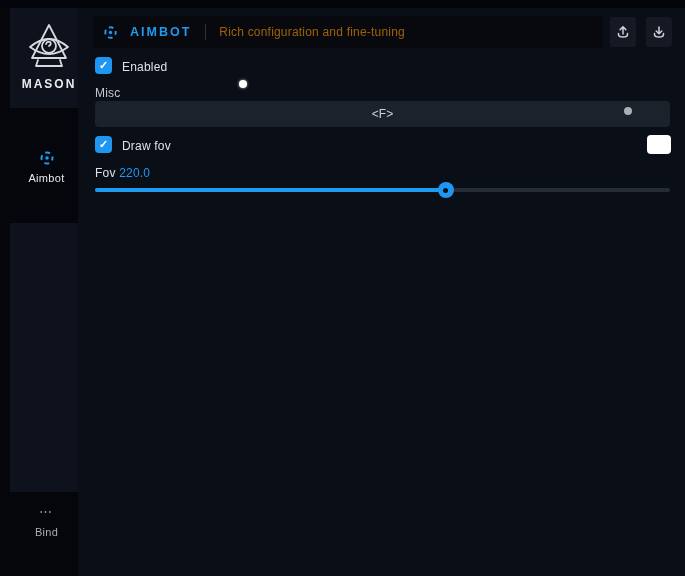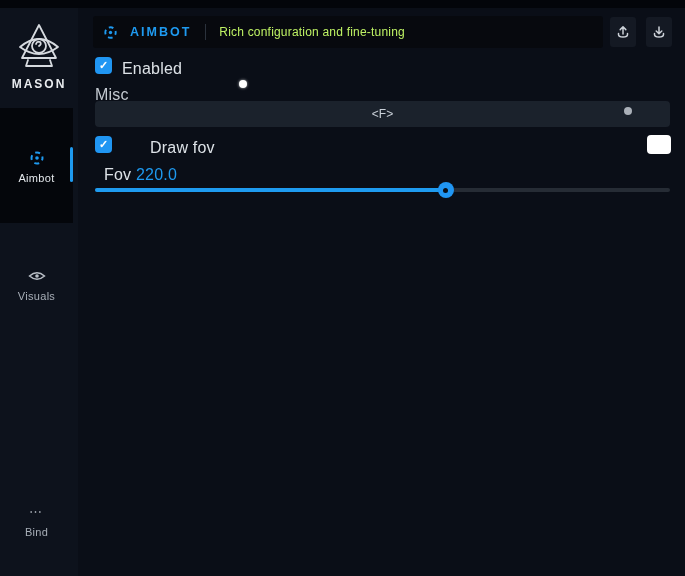--- a/index.html
+++ b/index.html
@@ -7,21 +7,21 @@
   body {
     position:relative; overflow:hidden;
     background:#04060a;
     font-family:"Liberation Sans", sans-serif;
     -webkit-font-smoothing:antialiased;
   }
   .topstrip { position:absolute; top:0; left:0; width:685px; height:8px; background:#03050a; }
 
   
   .sidebar {
-    position:absolute; left:0; top:8px; width:78px; height:568px;
+    position:absolute; left:10px; top:8px; width:78px; height:484px;
     background:#0d121c;
   }
   .logo { position:absolute; left:0; top:14px; width:78px; text-align:center; }
   .logo svg { display:block; margin:0 auto; }
   .brand {
     margin-top:3px; color:#e8ebee; font-size:12px; font-weight:bold;
     letter-spacing:2px; text-align:center;
   }
   .nav-item { position:absolute; left:0; width:73px; text-align:center; cursor:default; }
   .nav-item .nav-icon { display:flex; justify-content:center; align-items:center; height:20px; }
@@ -47,59 +47,59 @@
   .header-bar {
     position:absolute; left:15px; top:8px; width:510px; height:32px;
     background:#07090e; border-radius:3px;
     display:flex; align-items:center;
   }
   .header-bar .crosshair { margin-left:9px; }
   .header-title {
     margin-left:11px; color:#1e9af0; font-size:12.5px; font-weight:bold; letter-spacing:2px;
   }
   .header-divider { width:1px; height:16px; background:#2b323c; margin:0 13px 0 14px; }
-  .header-subtitle { color:#bef264; font-size:12px; letter-spacing:0.2px; }
+  .header-subtitle { color:#a16207; font-size:12px; letter-spacing:0.2px; }
 
   .icon-btn {
     position:absolute; top:9px; width:26px; height:30px;
     background:#141923; border-radius:3px;
     display:flex; align-items:center; justify-content:center; cursor:pointer;
   }
   .btn-upload { left:532px; }
   .btn-download { left:568px; }
 
   .checkbox {
     position:absolute; width:17px; height:17px; background:#2096f3; border-radius:4px;
     color:#ffffff; font-size:11px; font-weight:bold; text-align:center; line-height:17px;
     cursor:pointer;
   }
   .cb-enabled { left:17px; top:49px; }
   .cb-drawfov { left:17px; top:128px; }
-  .row-label { position:absolute; font-size:16px; color:#dde2e7; letter-spacing:0.2px; }
+  .row-label { position:absolute; font-size:12px; color:#dde2e7; letter-spacing:0.2px; }
   .lbl-enabled { left:44px; top:52px; }
-  .lbl-drawfov { left:44px; top:131px;margin-left:28px; }
+  .lbl-drawfov { left:44px; top:131px; }
   .lbl-bind { left:17px; top:78px; color:#c3c9d0; }
 
   .bind-input {
     position:absolute; left:17px; top:93px; width:575px; height:26px;
     background:#1b222c; border-radius:4px;
     display:flex; align-items:center; justify-content:center;
     color:#c9d0d8; font-size:12px; cursor:pointer;
   }
   .bind-dot {
     position:absolute; left:529px; top:6px; width:8px; height:8px;
     border-radius:50%; background:#aab0b8;
   }
 
   .color-swatch {
     position:absolute; left:569px; top:127px; width:24px; height:19px;
     border-radius:4px; cursor:pointer;
   }
 
-  .fov-label { left:17px; top:158px;margin-left:9px; }
+  .fov-label { left:17px; top:158px; }
   .fov-value { color:#1e9af0; }
 
   .slider {
     position:absolute; left:17px; top:180px; width:575px; height:4px;
     background:#262c35; border-radius:2px; cursor:pointer;
   }
   .slider-fill { position:absolute; left:0; top:0; height:4px; background:#1e9bf0; border-radius:2px; }
   .slider-handle {
     position:absolute; top:-6px; width:16px; height:16px; margin-left:-8px;
     background:#2096f3; border-radius:50%; cursor:grab;
@@ -139,29 +139,20 @@
   <div class="nav-item nav-aimbot">
     <div class="nav-icon">
       <svg width="18" height="18" viewBox="0 0 18 18">
         <circle cx="9" cy="9" r="5.5" fill="none" stroke="#1e9af0" stroke-width="2" stroke-dasharray="5 3.64" stroke-dashoffset="2.5"></circle>
         <circle cx="9" cy="9" r="1.8" fill="#1e9af0"></circle>
       </svg>
     </div>
     <div class="nav-label">Aimbot</div>
   </div>
 
-  <div class="nav-item nav-visuals">
-    <div class="nav-icon">
-      <svg width="18" height="14" viewBox="0 0 18 14">
-        <path d="M1.5 7 Q9 0.5 16.5 7 Q9 13.5 1.5 7 Z" fill="none" stroke="#b9bfc7" stroke-width="1.5"></path>
-        <circle cx="9" cy="7" r="1.8" fill="#b9bfc7"></circle>
-      </svg>
-    </div>
-    <div class="nav-label">Visuals</div>
-  </div>
 
 
   <div class="nav-item nav-misc">
     <div class="nav-icon misc-dots">⋯</div>
     <div class="nav-label">Bind</div>
   </div>
 </div>
 
 <div class="main">
 

